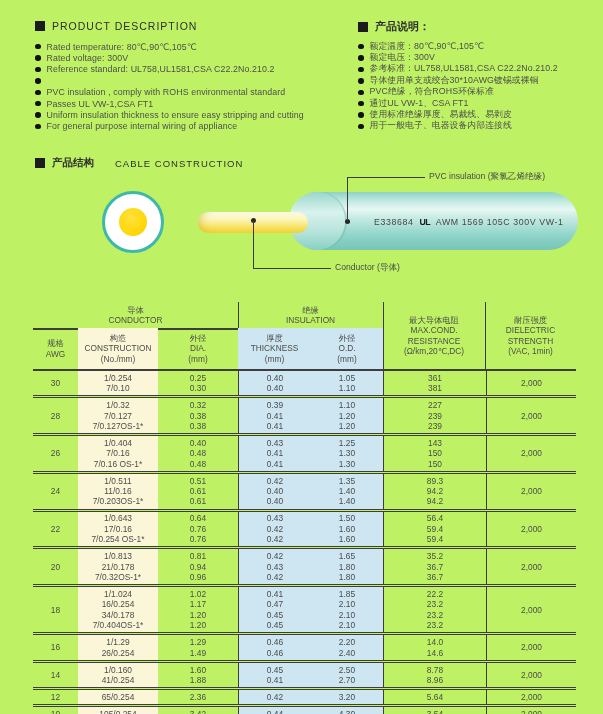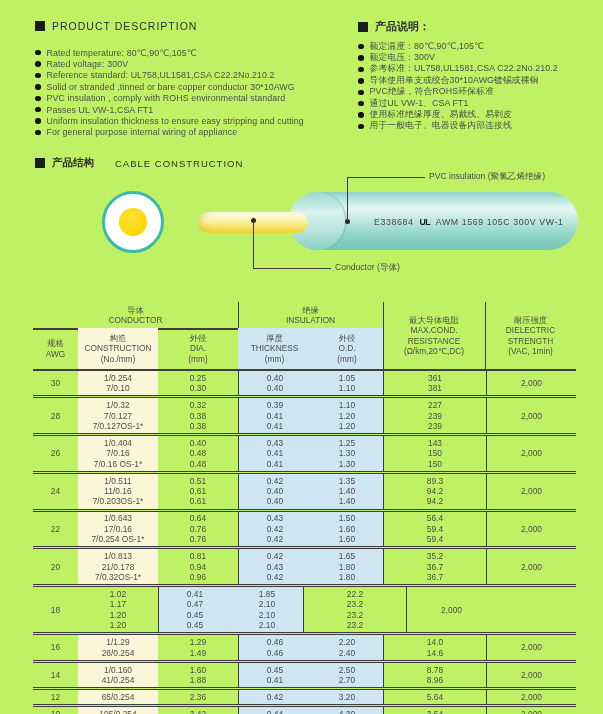--- a/index.html
+++ b/index.html
@@ -59,40 +59,39 @@
 </style>
 </head>
 <body>
 
 <div class="page">
 
   <div class="sec-title" style="left:35px;top:20px;">
     <span class="sq"></span>
     <span class="t-en">PRODUCT  DESCRIPTION</span>
   </div>
-  <ul class="bullets" style="left:35px;top:47px;width:320px;">
+  <ul class="bullets" style="left:35px;top:41px;width:320px;">
 
       <li>
         <span class="dot"></span>
         <span class="btxt">Rated temperature: 80℃,90℃,105℃</span>
       </li>
 
       <li>
         <span class="dot"></span>
         <span class="btxt">Rated voltage: 300V</span>
       </li>
 
       <li>
         <span class="dot"></span>
         <span class="btxt">Reference standard: UL758,UL1581,CSA C22.2No.210.2</span>
       </li>
 
       <li>
         <span class="dot"></span>
-        <span class="btxt">Solid or stranded ,tinned or bare copper conductor 30*10AWG</span>
       </li>
 
       <li>
         <span class="dot"></span>
         <span class="btxt">PVC insulation , comply with ROHS environmental standard</span>
       </li>
 
       <li>
         <span class="dot"></span>
         <span class="btxt">Passes UL VW-1,CSA FT1</span>
@@ -429,20 +428,26 @@
             <div class="tline">36.7</div>
           </div>
           <div class="tcol c-die">
             <div class="tline">2,000</div>
           </div>
         </div>
         <div class="rgroup">
           <div class="tcol c-awg">
             <div class="tline">18</div>
           </div>
+          <div class="tcol c-cons bg-y">
+            <div class="tline">1/1.024</div>
+            <div class="tline">16/0.254</div>
+            <div class="tline">34/0.178</div>
+            <div class="tline">7/0.404OS-1*</div>
+          </div>
           <div class="tcol c-dia">
             <div class="tline">1.02</div>
             <div class="tline">1.17</div>
             <div class="tline">1.20</div>
             <div class="tline">1.20</div>
           </div>
           <div class="tcol c-thk bg-b">
             <div class="tline">0.41</div>
             <div class="tline">0.47</div>
             <div class="tline">0.45</div>

